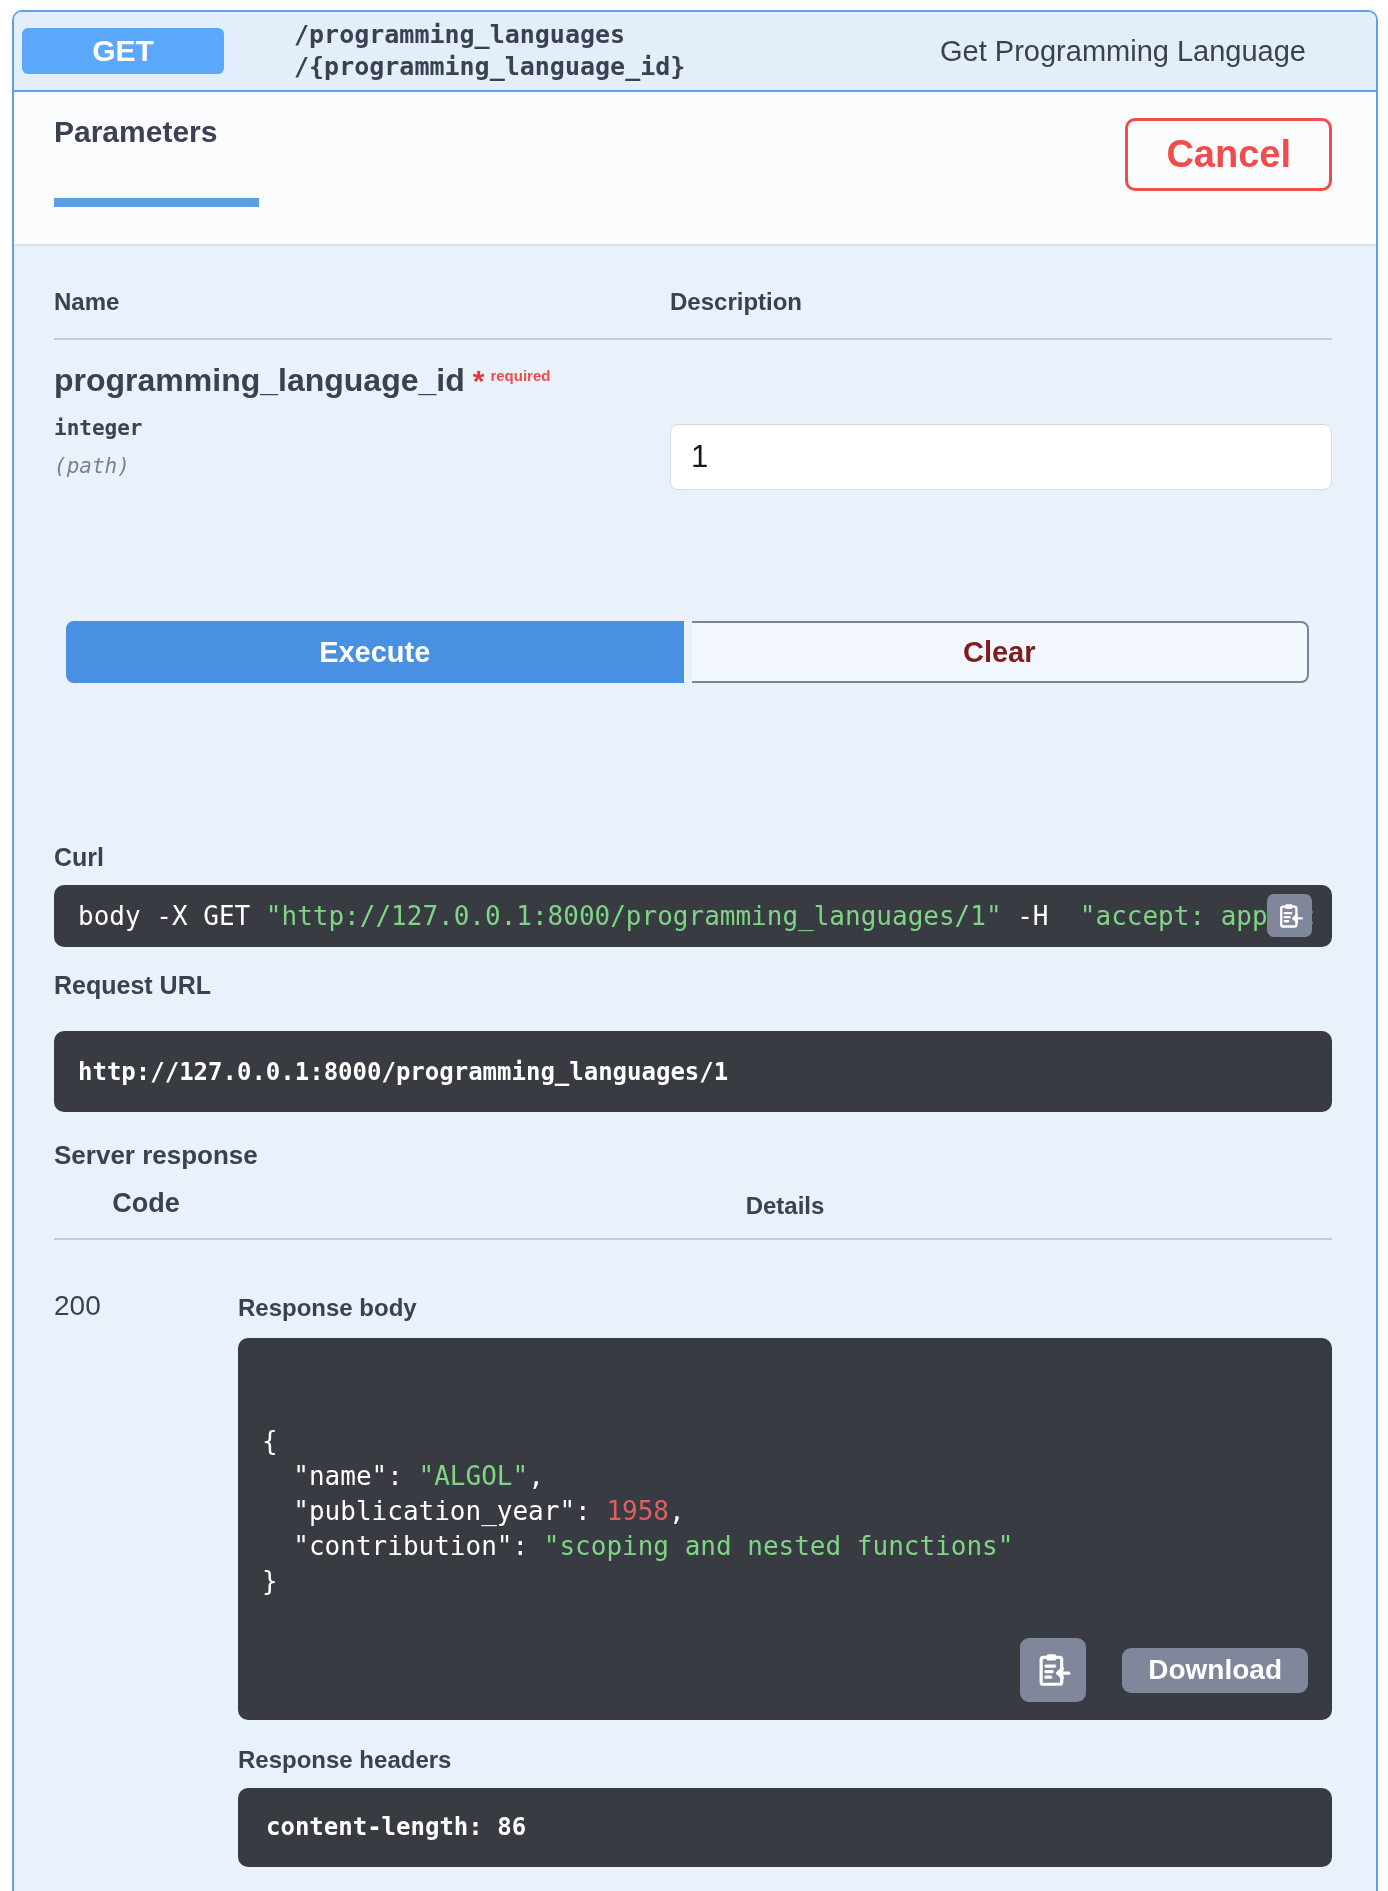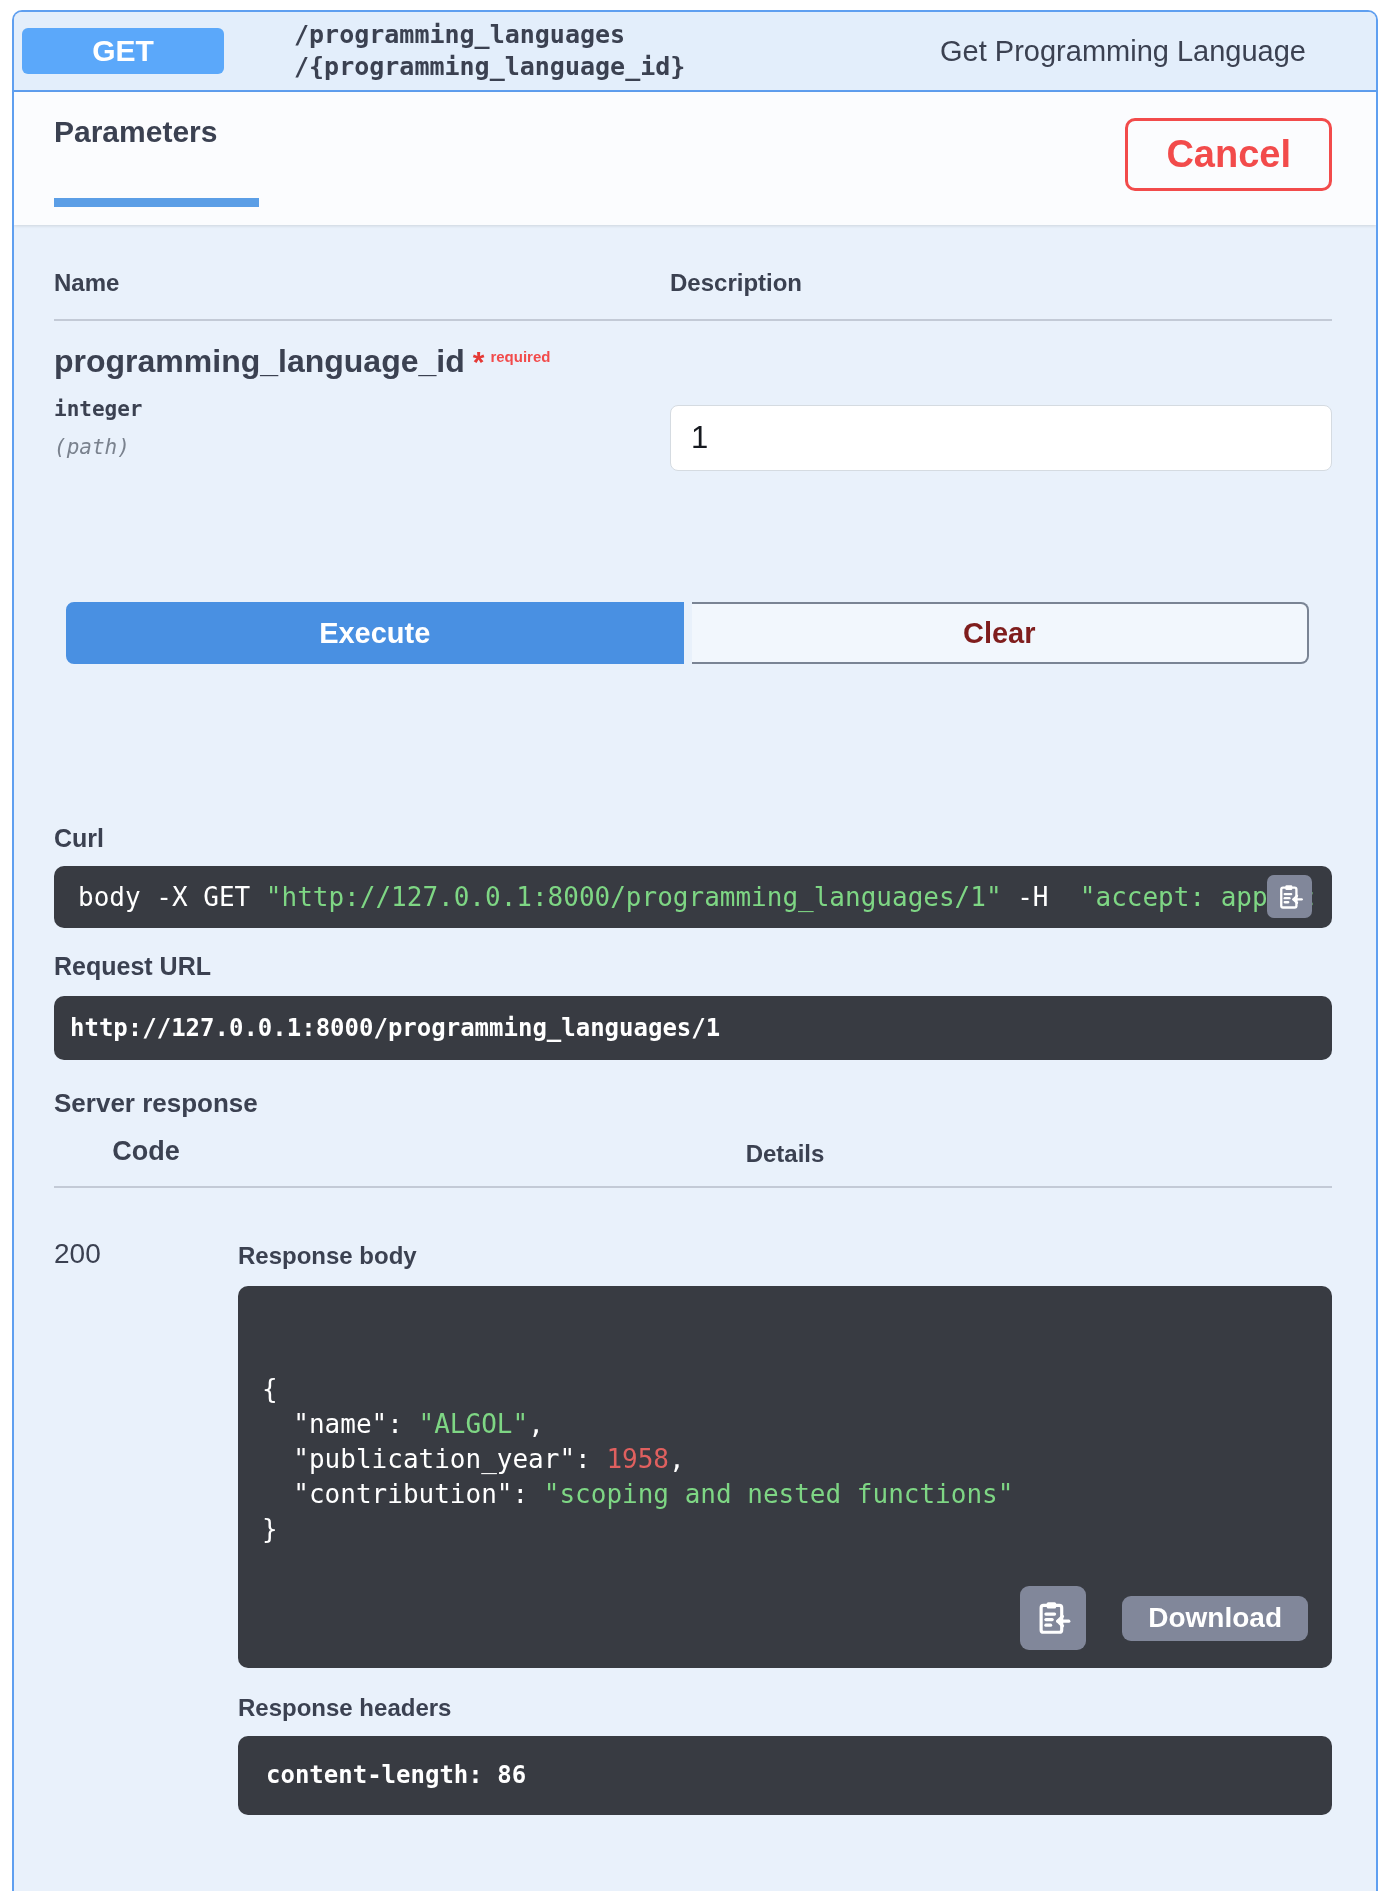--- a/index.html
+++ b/index.html
@@ -33,21 +33,21 @@
     font-weight: bold; font-size: 25px; line-height: 32px; color: #3b4151;
   }
   .summary-title { margin-left: auto; font-size: 29px; color: #3b4151; }
 
   
   .section-band {
     background: var(--section-header-bg);
     box-shadow: 0 1px 3px rgba(0,0,0,.12);
     padding: 20px 44px 0 40px; flex: 0 0 auto; position: relative; z-index: 2;
   }
-  .params-band { height: 133px; display: flex; justify-content: space-between; align-items: flex-start; }
+  .params-band { height: 152px; display: flex; justify-content: space-between; align-items: flex-start; }
   .band-title { font-size: 30px; font-weight: bold; line-height: 40px; }
   .tab-underline { width: 205px; height: 9px; background: var(--tab-underline); margin-top: 46px; }
   .cancel-btn {
     margin-top: 6px; padding: 12px 38px;
     border: 3px solid var(--cancel-red); border-radius: 10px;
     color: var(--cancel-red); font-size: 38px; font-weight: bold;
     background: transparent; cursor: pointer;
     font-family: "Liberation Sans", sans-serif;
   }
   .responses-band { height: 115px; display: flex; align-items: center; padding-top: 0; }
@@ -96,22 +96,22 @@
     background: var(--code-block-bg); border-radius: 10px; color: #fff;
     font-family: "DejaVu Sans Mono", "Liberation Mono", monospace;
   }
   .curl-bar {
     margin-top: 12px; height: 62px; display: flex; align-items: center;
     padding: 0 70px 0 24px; font-size: 26px; white-space: pre;
     overflow: hidden; position: relative;
   }
   .curl-text { white-space: pre; }
   .url-bar {
-    margin-top: 14px; height: 64px; display: flex; align-items: center;
-    padding: 0 16px; font-size: 24px; font-weight: bold; white-space: pre; overflow: hidden;
+    margin-top: 30px; height: 81px; display: flex; align-items: center;
+    padding: 0 24px; font-size: 24px; font-weight: bold; white-space: pre; overflow: hidden;
   }
   .mt-24 { margin-top: 24px; }
   .mt-28 { margin-top: 28px; }
 
   .code-cols { display: flex; margin-top: 16px; text-align: center; }
   .code-col { width: 184px; flex: 0 0 auto; }
   .code-col-hdr { font-size: 27px; font-weight: bold; height: 34px; }
   .details-hdr { font-size: 24px; font-weight: bold; padding-top: 4px; }
   .resp-divider { border-bottom: 2px solid rgba(59,65,81,.22); margin-top: 16px; }
   .resp-row { display: flex; margin-top: 28px; }

